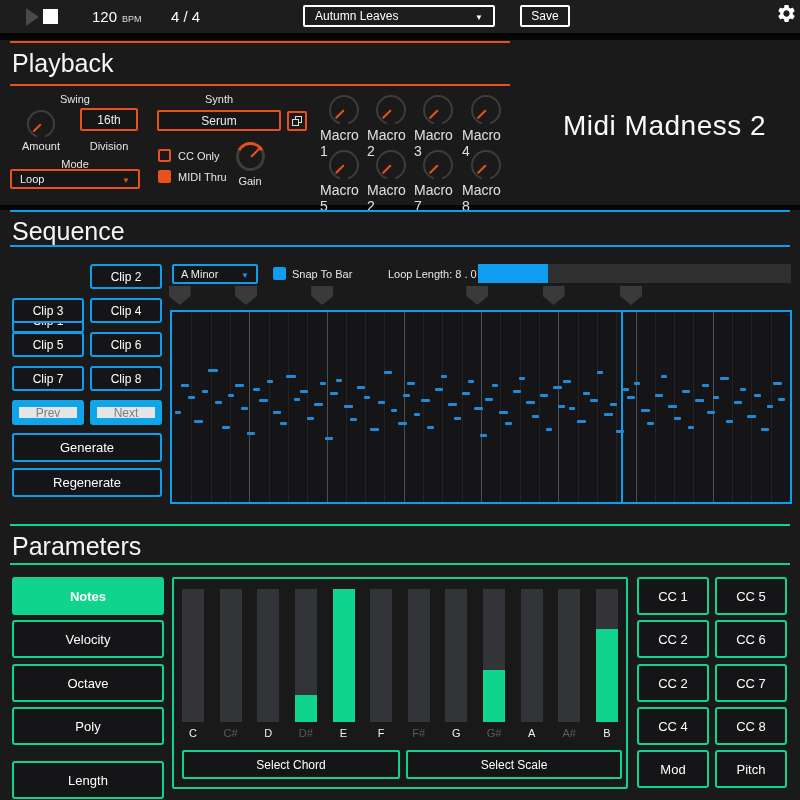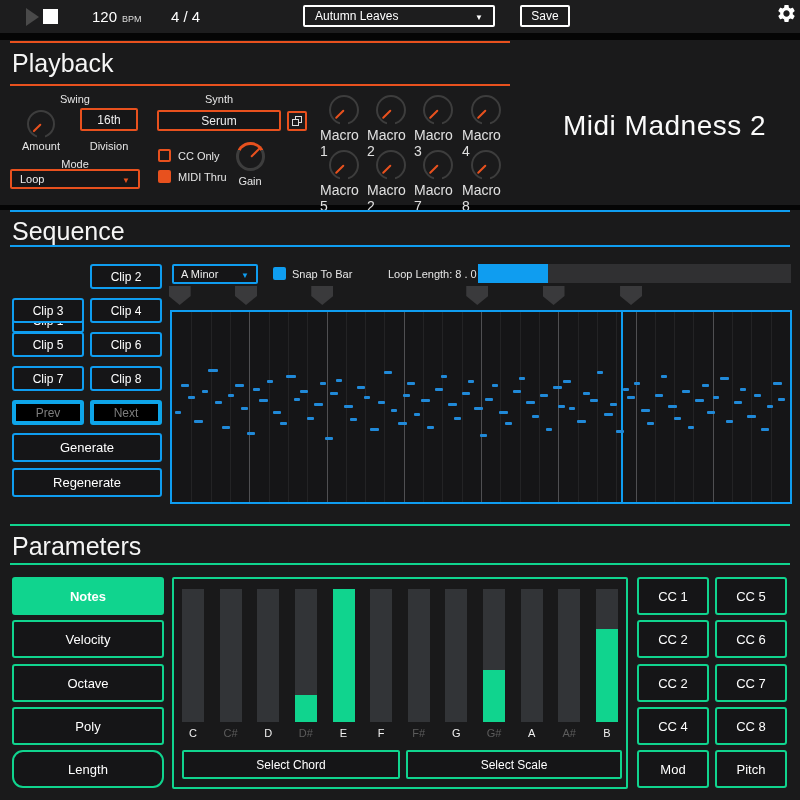--- a/index.html
+++ b/index.html
@@ -41,21 +41,21 @@
   .extico .sq2{position:absolute;left:3px;bottom:3px;width:7px;height:7px;border:1px solid #ddd;background:#1a1a1b;}
   .cb{position:absolute;width:13px;height:13px;border-radius:2px;}
   .cb.o-empty{border:2px solid #e8511e;}
   .cb.o-fill{background:#e8511e;}
   .cb.b-fill{background:#0f9df0;}
   .logo{position:absolute;left:563px;top:70px;font-size:28px;color:#fafafa;letter-spacing:.5px;}
   .mlabel{font-size:14px;color:#e0e0e0;position:absolute;width:48px;}
   
   .sequence{top:210px;height:360px;}
   .bbtn{position:absolute;background:#151517;border:2px solid #0f9df0;border-radius:3px;color:#fff;font-size:12px;display:flex;align-items:center;justify-content:center;}
-  .gbtn-dis{position:absolute;background:#000000;border:4px solid #0ea5e9;border-radius:3px;color:#7d7d7d;font-size:12px;display:flex;align-items:center;justify-content:center;}
+  .gbtn-dis{position:absolute;background:#e5e5e5;border:7px solid #0ea5e9;border-radius:3px;color:#7d7d7d;font-size:12px;display:flex;align-items:center;justify-content:center;}
   .bselect{position:absolute;border:2px solid #0f9df0;border-radius:2px;background:#151517;color:#eee;font-size:11px;display:flex;align-items:center;padding:0 7px;}
   .bselect .caret{margin-left:auto;}
   .slider{position:absolute;left:478px;top:54px;width:313px;height:19px;background:#303032;}
   .slider .fill{height:100%;background:#0f9df0;}
   .markers{position:absolute;left:171px;top:76px;width:620px;height:20px;}
   .marker{position:absolute;top:0;width:22px;height:19px;background:#3a3a3c;transform:translateX(-50%);clip-path:polygon(0 0,100% 0,100% 52%,50% 100%,0 52%);}
   .roll{position:absolute;left:170px;top:100px;width:622px;height:194px;border:2px solid #0f9df0;background:#151517;}
   .vline{position:absolute;top:0;bottom:0;width:1px;}
   .vline.beat{background:#232325;}
   .vline.bar{background:#4f4f52;}
@@ -339,21 +339,21 @@
 
   <div class="section parameters">
     <div class="hline" style="left:10px;top:2px;width:780px;background:#10d48e;"></div>
     <div class="sect-title" style="top:10px;">Parameters</div>
     <div class="hline" style="left:10px;top:41px;width:780px;background:#10d48e;"></div>
 
     <div class="pbtn active" style="top:55px;font-weight:bold;">Notes</div>
     <div class="pbtn" style="top:98px;">Velocity</div>
     <div class="pbtn" style="top:142px;">Octave</div>
     <div class="pbtn" style="top:185px;">Poly</div>
-    <div class="pbtn" style="top:228px;border-radius:11px;">Length</div>
+    <div class="pbtn" style="top:239px;">Length</div>
 
     <div class="midpanel">
       <div class="chart">
           <div class="ncol">
             <div class="nfill" style="height: 0%;"></div>
           </div>
           <div class="ncol">
             <div class="nfill" style="height: 0%;"></div>
           </div>
           <div class="ncol">

